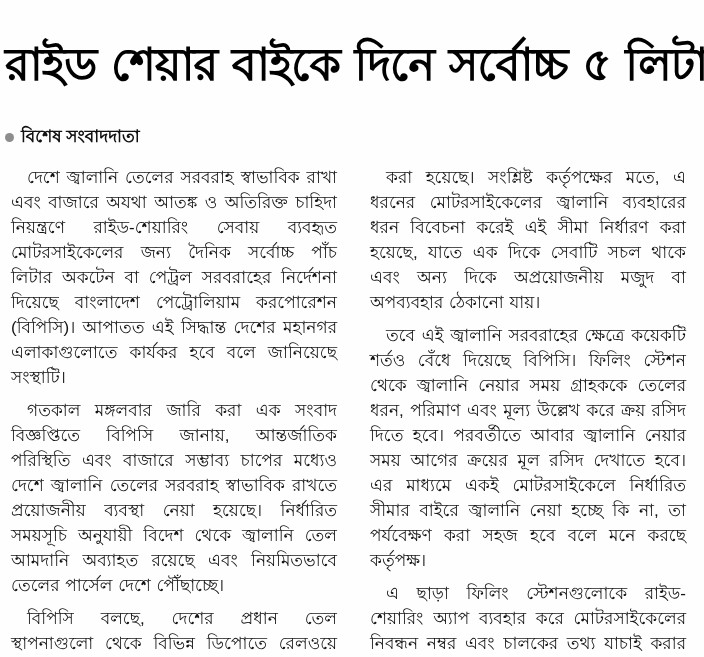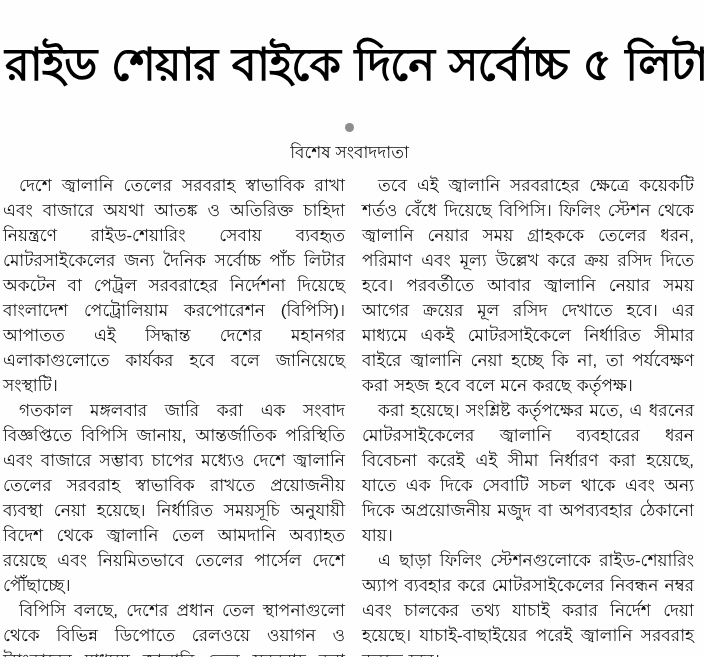--- a/index.html
+++ b/index.html
@@ -35,24 +35,23 @@
   .headline .hl-line {
     display: block;
     white-space: nowrap;
   }
   
   .byline {
     display: flex;
     align-items: center;
     gap: 7px;
     margin: 12px 0 6px 2px;
-    font-weight: 400;
+    font-weight: 700;
     font-size: 17px;
     color: #111111;
-    flex-direction: column;
   }
   .byline .bullet {
     width: 9px;
     height: 9px;
     border-radius: 50%;
     background: #8d8d8d;
     flex: 0 0 auto;
   }
   
   .cols {
@@ -62,21 +61,21 @@
   }
   .col {
     text-align: justify;
     font-size: 17px;
     line-height: 25px;
     color: #141414;
   }
   .col-left  { width: 342px; flex: 0 0 342px; }
   .col-right { width: 332px; flex: 1 1 auto; }
   .col p {
-    margin: 0;
+    margin: 8px;
     text-indent: 16px;
     word-spacing: 1px;
   }
 </style>
 </head>
 <body>
 
 <div class="page">
 
   <h1 class="headline">
@@ -91,21 +90,21 @@
   <div class="cols">
 
     <div class="col col-left">
       <p>দেশে জ্বালানি তেলের সরবরাহ স্বাভাবিক রাখা এবং বাজারে অযথা আতঙ্ক ও অতিরিক্ত চাহিদা নিয়ন্ত্রণে রাইড-শেয়ারিং সেবায় ব্যবহৃত মোটরসাইকেলের জন্য দৈনিক সর্বোচ্চ পাঁচ লিটার অকটেন বা পেট্রল সরবরাহের নির্দেশনা দিয়েছে বাংলাদেশ পেট্রোলিয়াম করপোরেশন (বিপিসি)। আপাতত এই সিদ্ধান্ত দেশের মহানগর এলাকাগুলোতে কার্যকর হবে বলে জানিয়েছে সংস্থাটি।</p>
       <p>গতকাল মঙ্গলবার জারি করা এক সংবাদ বিজ্ঞপ্তিতে বিপিসি জানায়, আন্তর্জাতিক পরিস্থিতি এবং বাজারে সম্ভাব্য চাপের মধ্যেও দেশে জ্বালানি তেলের সরবরাহ স্বাভাবিক রাখতে প্রয়োজনীয় ব্যবস্থা নেয়া হয়েছে। নির্ধারিত সময়সূচি অনুযায়ী বিদেশ থেকে জ্বালানি তেল আমদানি অব্যাহত রয়েছে এবং নিয়মিতভাবে তেলের পার্সেল দেশে পৌঁছাচ্ছে।</p>
       <p>বিপিসি বলছে, দেশের প্রধান তেল স্থাপনাগুলো থেকে বিভিন্ন ডিপোতে রেলওয়ে ওয়াগন ও ট্যাংকারের মাধ্যমে জ্বালানি তেল সরবরাহ করা হচ্ছে। ফলে সারা দেশে জ্বালানি সরবরাহের চেইন সচল রাখতে প্রশাসনিক তদারকি জোরদার করা হয়েছে।</p>
 
     </div>
 
     <div class="col col-right">
+      <p>করা হয়েছে। সংশ্লিষ্ট কর্তৃপক্ষের মতে, এ ধরনের মোটরসাইকেলের জ্বালানি ব্যবহারের ধরন বিবেচনা করেই এই সীমা নির্ধারণ করা হয়েছে, যাতে এক দিকে সেবাটি সচল থাকে এবং অন্য দিকে অপ্রয়োজনীয় মজুদ বা অপব্যবহার ঠেকানো যায়।</p>
       <p>তবে এই জ্বালানি সরবরাহের ক্ষেত্রে কয়েকটি শর্তও বেঁধে দিয়েছে বিপিসি। ফিলিং স্টেশন থেকে জ্বালানি নেয়ার সময় গ্রাহককে তেলের ধরন, পরিমাণ এবং মূল্য উল্লেখ করে ক্রয় রসিদ দিতে হবে। পরবর্তীতে আবার জ্বালানি নেয়ার সময় আগের ক্রয়ের মূল রসিদ দেখাতে হবে। এর মাধ্যমে একই মোটরসাইকেলে নির্ধারিত সীমার বাইরে জ্বালানি নেয়া হচ্ছে কি না, তা পর্যবেক্ষণ করা সহজ হবে বলে মনে করছে কর্তৃপক্ষ।</p>
-      <p>করা হয়েছে। সংশ্লিষ্ট কর্তৃপক্ষের মতে, এ ধরনের মোটরসাইকেলের জ্বালানি ব্যবহারের ধরন বিবেচনা করেই এই সীমা নির্ধারণ করা হয়েছে, যাতে এক দিকে সেবাটি সচল থাকে এবং অন্য দিকে অপ্রয়োজনীয় মজুদ বা অপব্যবহার ঠেকানো যায়।</p>
       <p>এ ছাড়া ফিলিং স্টেশনগুলোকে রাইড-শেয়ারিং অ্যাপ ব্যবহার করে মোটরসাইকেলের নিবন্ধন নম্বর এবং চালকের তথ্য যাচাই করার নির্দেশ দেয়া হয়েছে। যাচাই-বাছাইয়ের পরেই জ্বালানি সরবরাহ করতে হবে।</p>
 
     </div>
 
   </div>
 
 </div>
 
 </body></html>

